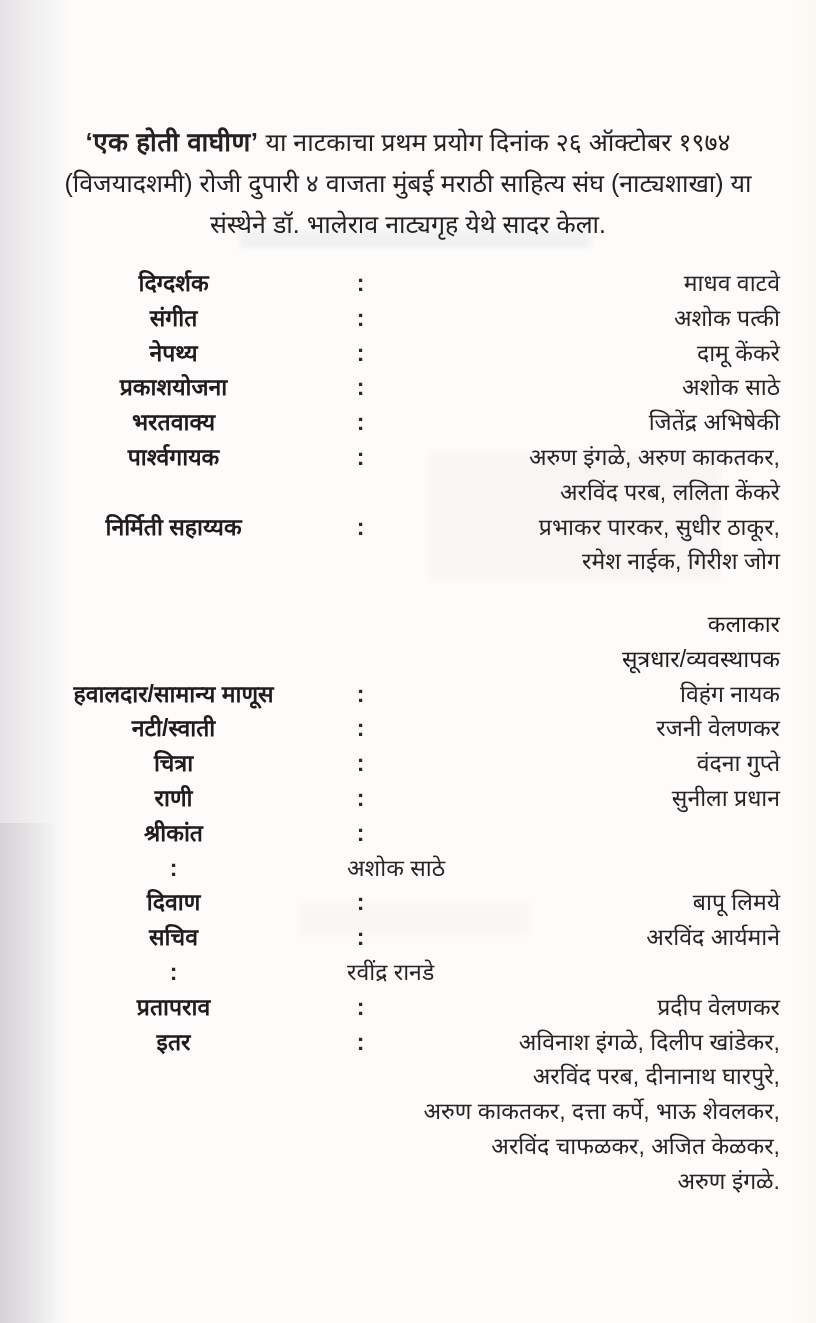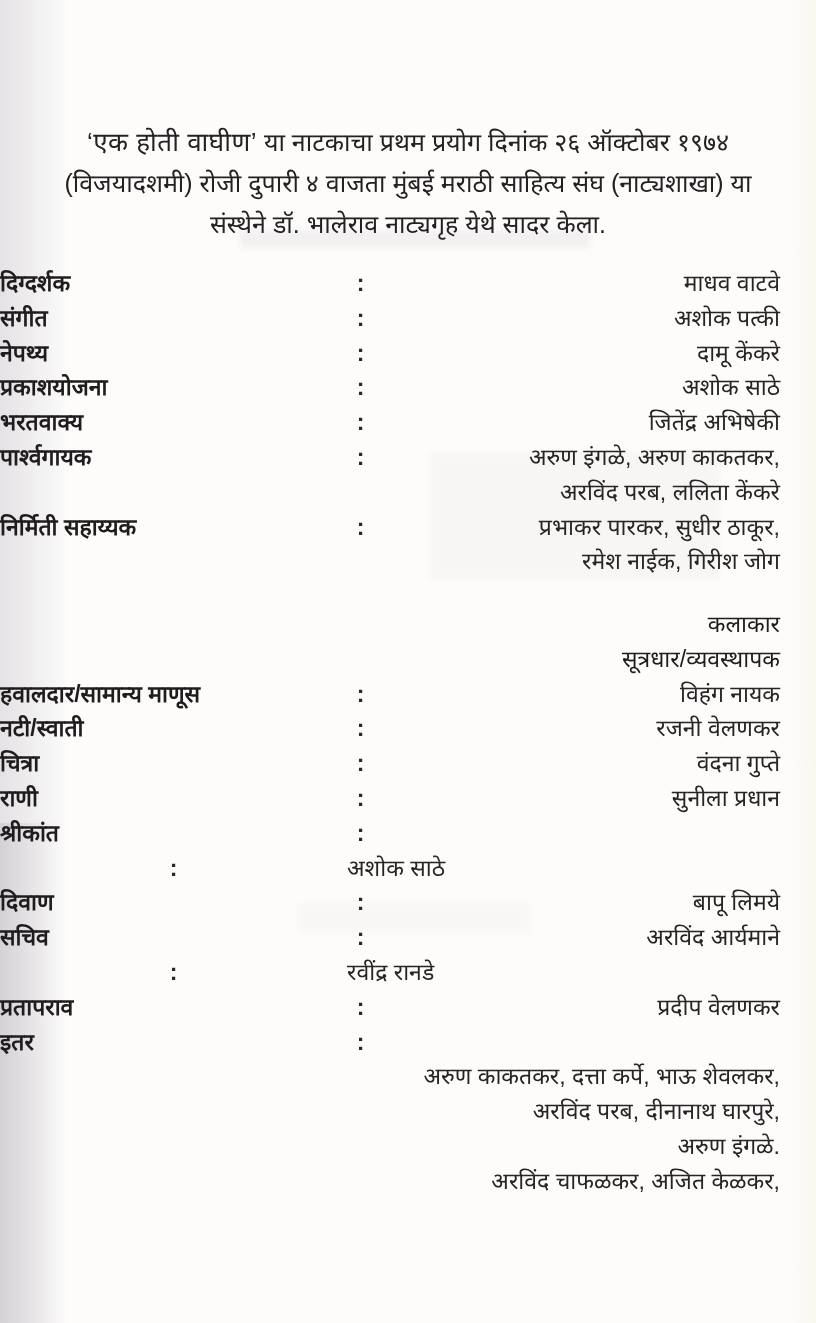--- a/index.html
+++ b/index.html
@@ -47,41 +47,41 @@
     position: absolute;
     left: 40px;
     top: 122px;
     width: 736px;
     text-align: center;
     font-size: 25px;
     line-height: 41px;
     color: #242122;
   }
   .intro .play-title {
-    font-weight: 400;
+    font-weight: 700;
     font-size: 26px;
     letter-spacing: 0.5px;
     margin-top: 36px;
   }
 
   
   .credit-grid {
     position: absolute;
     left: 0;
     width: 780px;
   }
   .credit-grid .row {
     display: grid;
     grid-template-columns: 347px 27px 1fr;
     height: 34.8px;
     line-height: 34.8px;
     font-size: 23px;
   }
   .credit-grid .lbl {
-    text-align: left;
+    text-align: center;
     font-weight: 700;
     white-space: nowrap;
     color: #1f1c1d;
   }
   .credit-grid .col {
     text-align: center;
     font-weight: 700;
     color: #2a2728;
   }
   .credit-grid .val {
@@ -215,34 +215,35 @@
       <span class="val">रवींद्र रानडे</span>
     </div>
     <div class="row">
       <span class="lbl">प्रतापराव</span>
       <span class="col">:</span>
       <span class="val">प्रदीप वेलणकर</span>
     </div>
     <div class="row">
       <span class="lbl">इतर</span>
       <span class="col">:</span>
+      <span class="val">अविनाश इंगळे, दिलीप खांडेकर,</span>
+    </div>
+    <div class="row">
+      <span class="lbl"></span>
+      <span class="col"></span>
+      <span class="val">अरविंद परब, दीनानाथ घारपुरे,</span>
     </div>
     <div class="row">
       <span class="lbl"></span>
       <span class="col"></span>
       <span class="val">अरुण काकतकर, दत्ता कर्पे, भाऊ शेवलकर,</span>
     </div>
     <div class="row">
       <span class="lbl"></span>
       <span class="col"></span>
-      <span class="val">अरविंद परब, दीनानाथ घारपुरे,</span>
+      <span class="val">अरविंद चाफळकर, अजित केळकर,</span>
     </div>
     <div class="row">
       <span class="lbl"></span>
       <span class="col"></span>
       <span class="val">अरुण इंगळे.</span>
     </div>
-    <div class="row">
-      <span class="lbl"></span>
-      <span class="col"></span>
-      <span class="val">अरविंद चाफळकर, अजित केळकर,</span>
-    </div>
   </div>
 
 </body></html>

